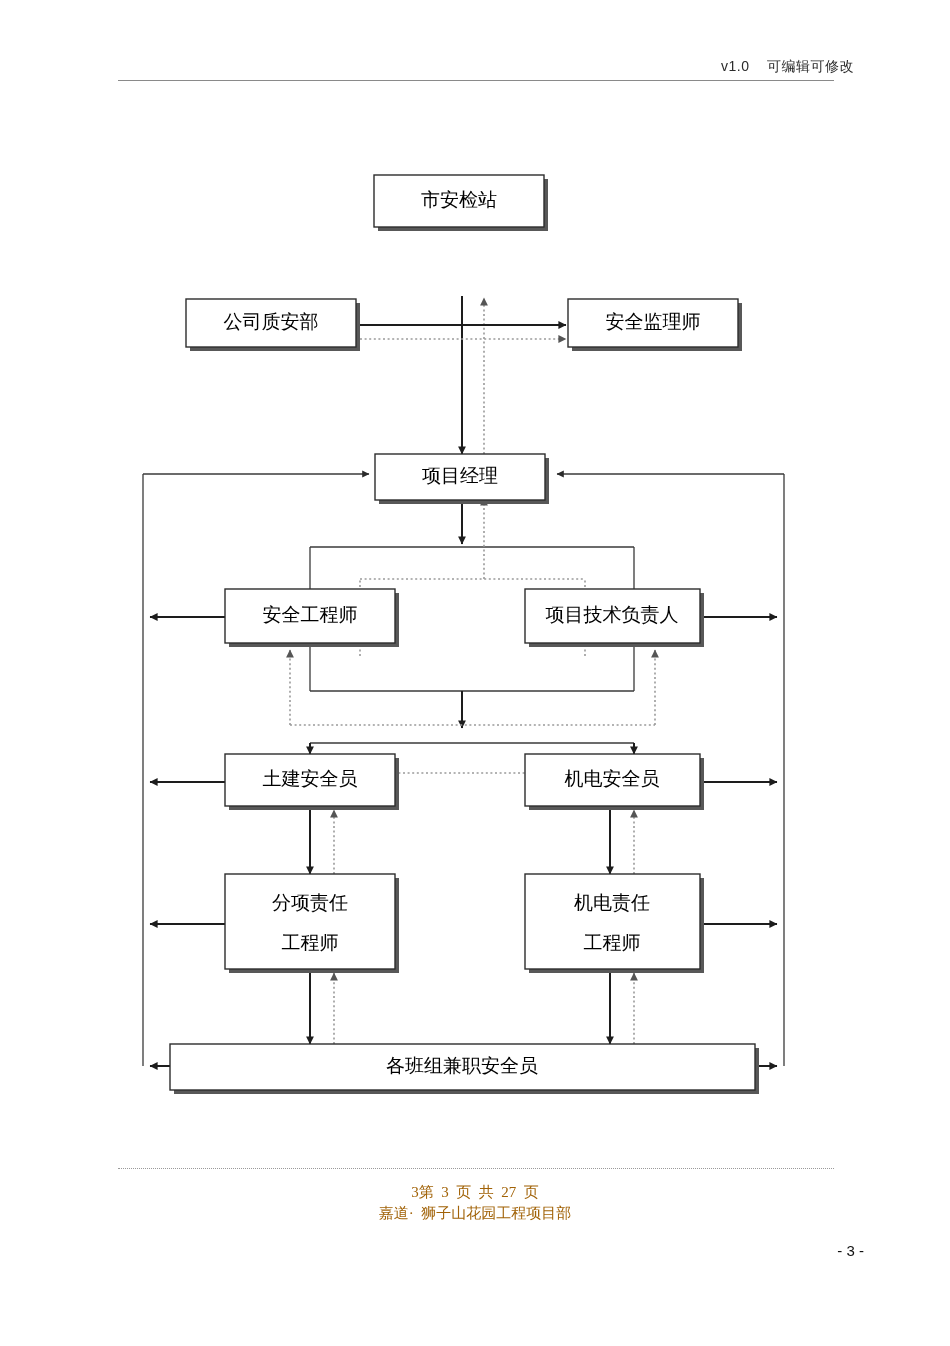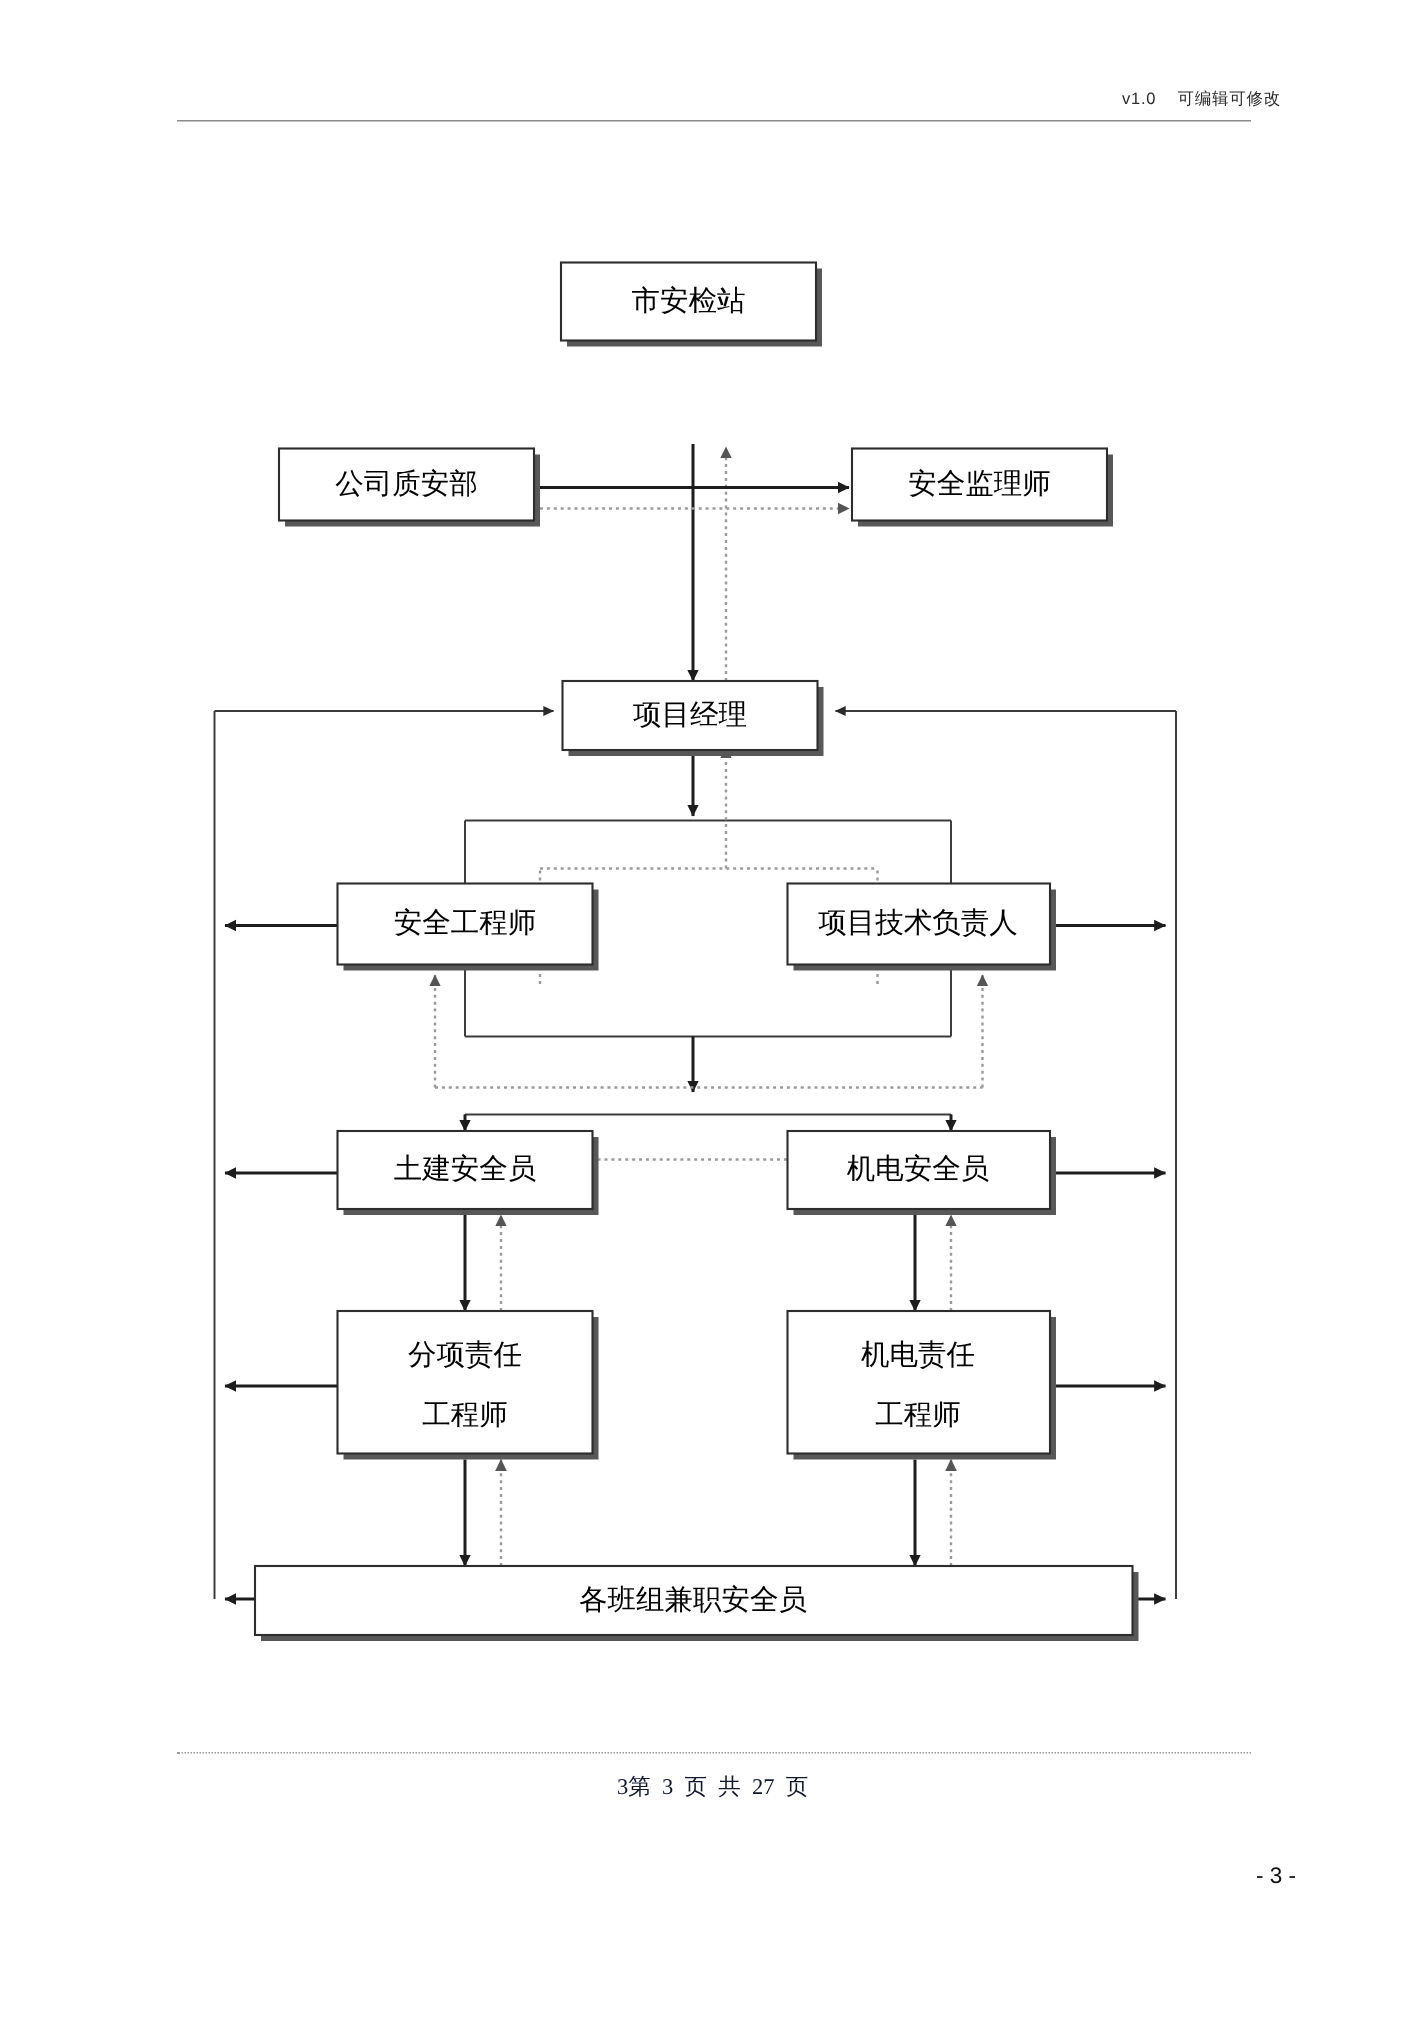--- a/index.html
+++ b/index.html
@@ -19,21 +19,21 @@
   
   #header-zone {
     position: absolute;
     left: 0; top: 0;
     width: 950px; height: 90px;
   }
   #header-text {
     position: absolute;
     right: 96px;
     top: 58px;
-    font-size: 11px;
+    font-size: 14px;
     letter-spacing: 0.5px;
     color: #2b2b2b;
     white-space: pre;
     font-family: "Liberation Sans", sans-serif;
     margin-left: 47px;
   }
   #header-rule {
     position: absolute;
     left: 118px;
     top: 80px;
@@ -107,21 +107,21 @@
     left: 0;
     top: 32px;
     width: 950px;
     text-align: center;
     font-family: "Liberation Serif", "DejaVu Serif", serif;
   }
   .footer-line {
     display: block;
     font-size: 15px;
     line-height: 21px;
-    color: #0f172a;
+    color: #a16207;
     white-space: pre;
   }
   #page-number {
     position: absolute;
     right: 86px;
     top: 92px;
     font-size: 15px;
     color: #111111;
     font-family: "Liberation Sans", sans-serif;
     white-space: pre;
@@ -288,15 +288,16 @@
         <text class="node-text" x="462" y="980">各班组兼职安全员</text>
       </g>
     </g>
   </svg>
 </div>
 
 <div id="footer-zone">
   <div id="footer-rule"></div>
   <div id="footer-lines">
     <span class="footer-line">3第  3  页  共  27  页</span>
+    <span class="footer-line">嘉道·  狮子山花园工程项目部</span>
   </div>
   <div id="page-number">- 3 -</div>
 </div>
 
 </body></html>

